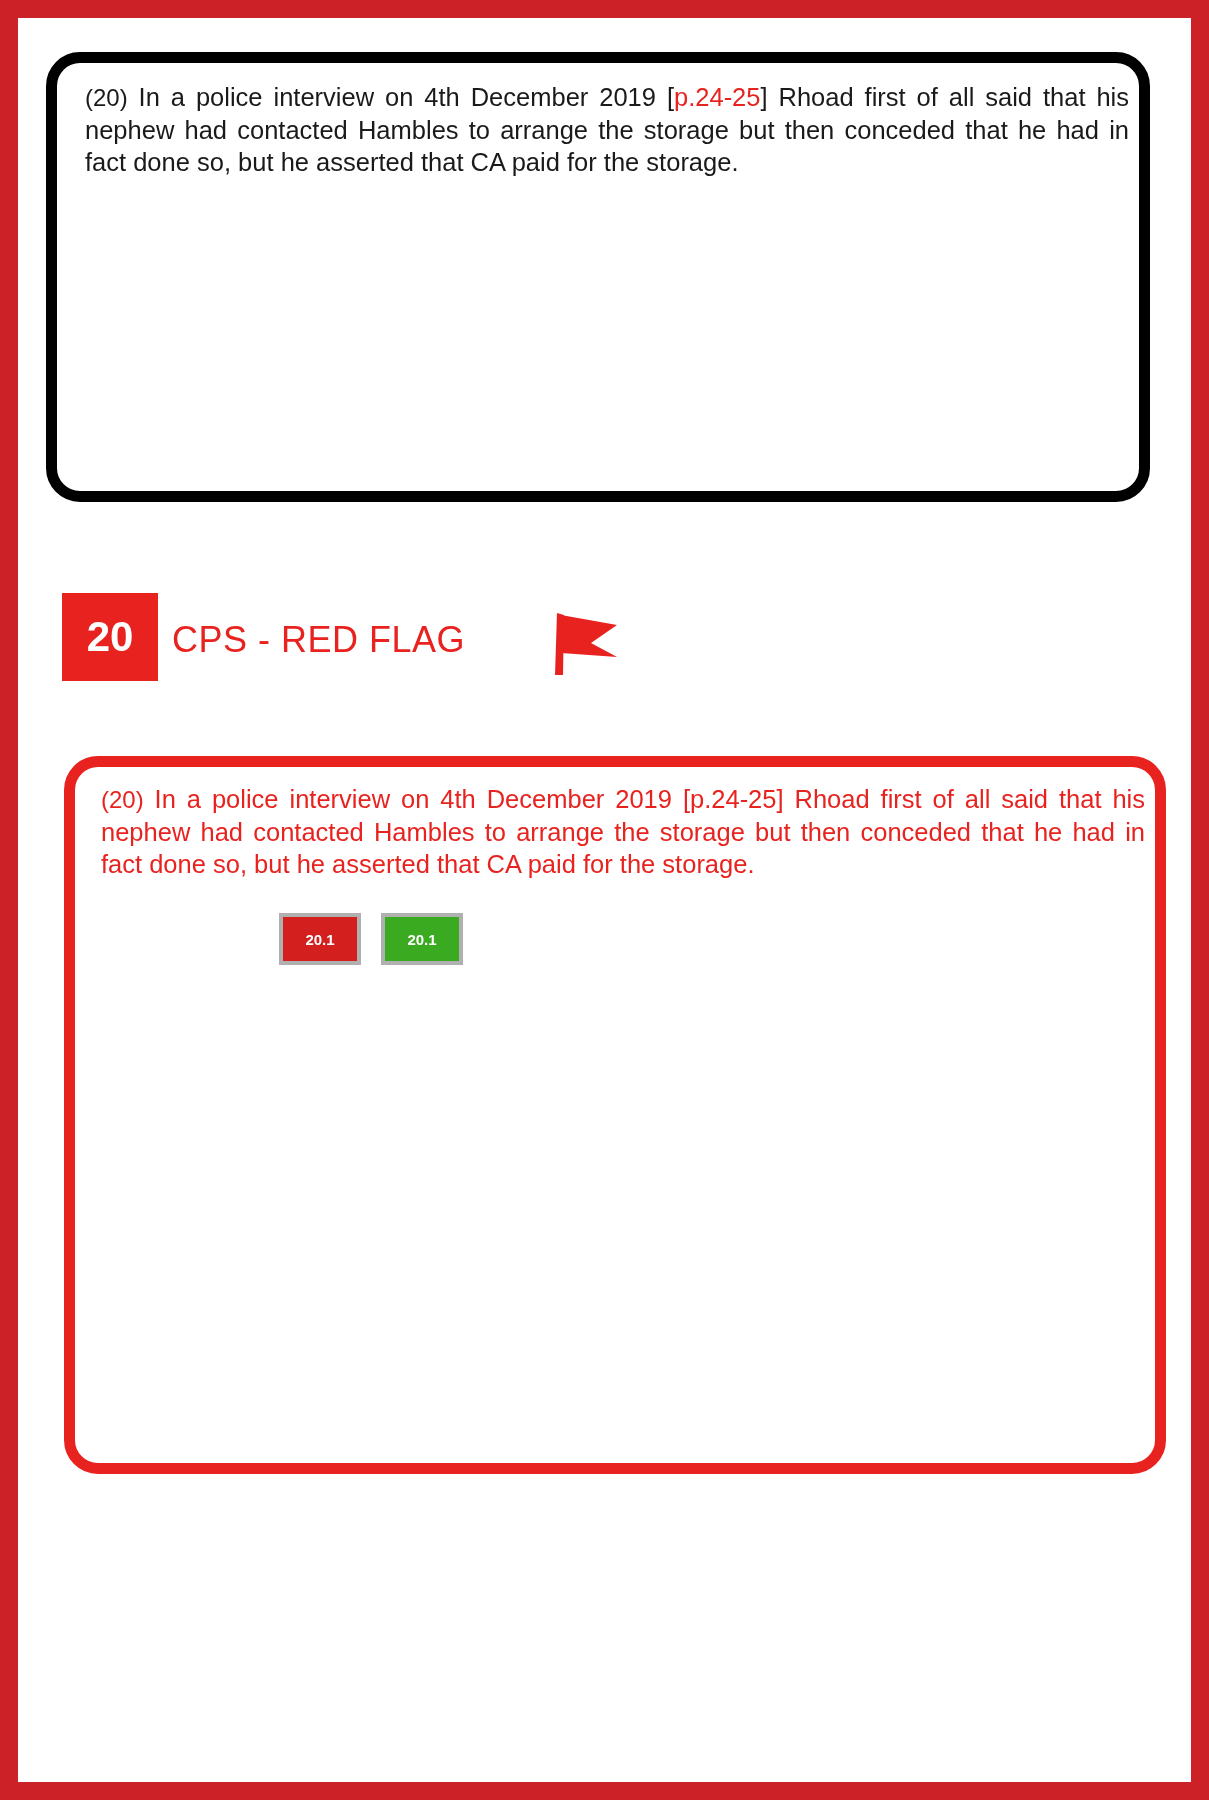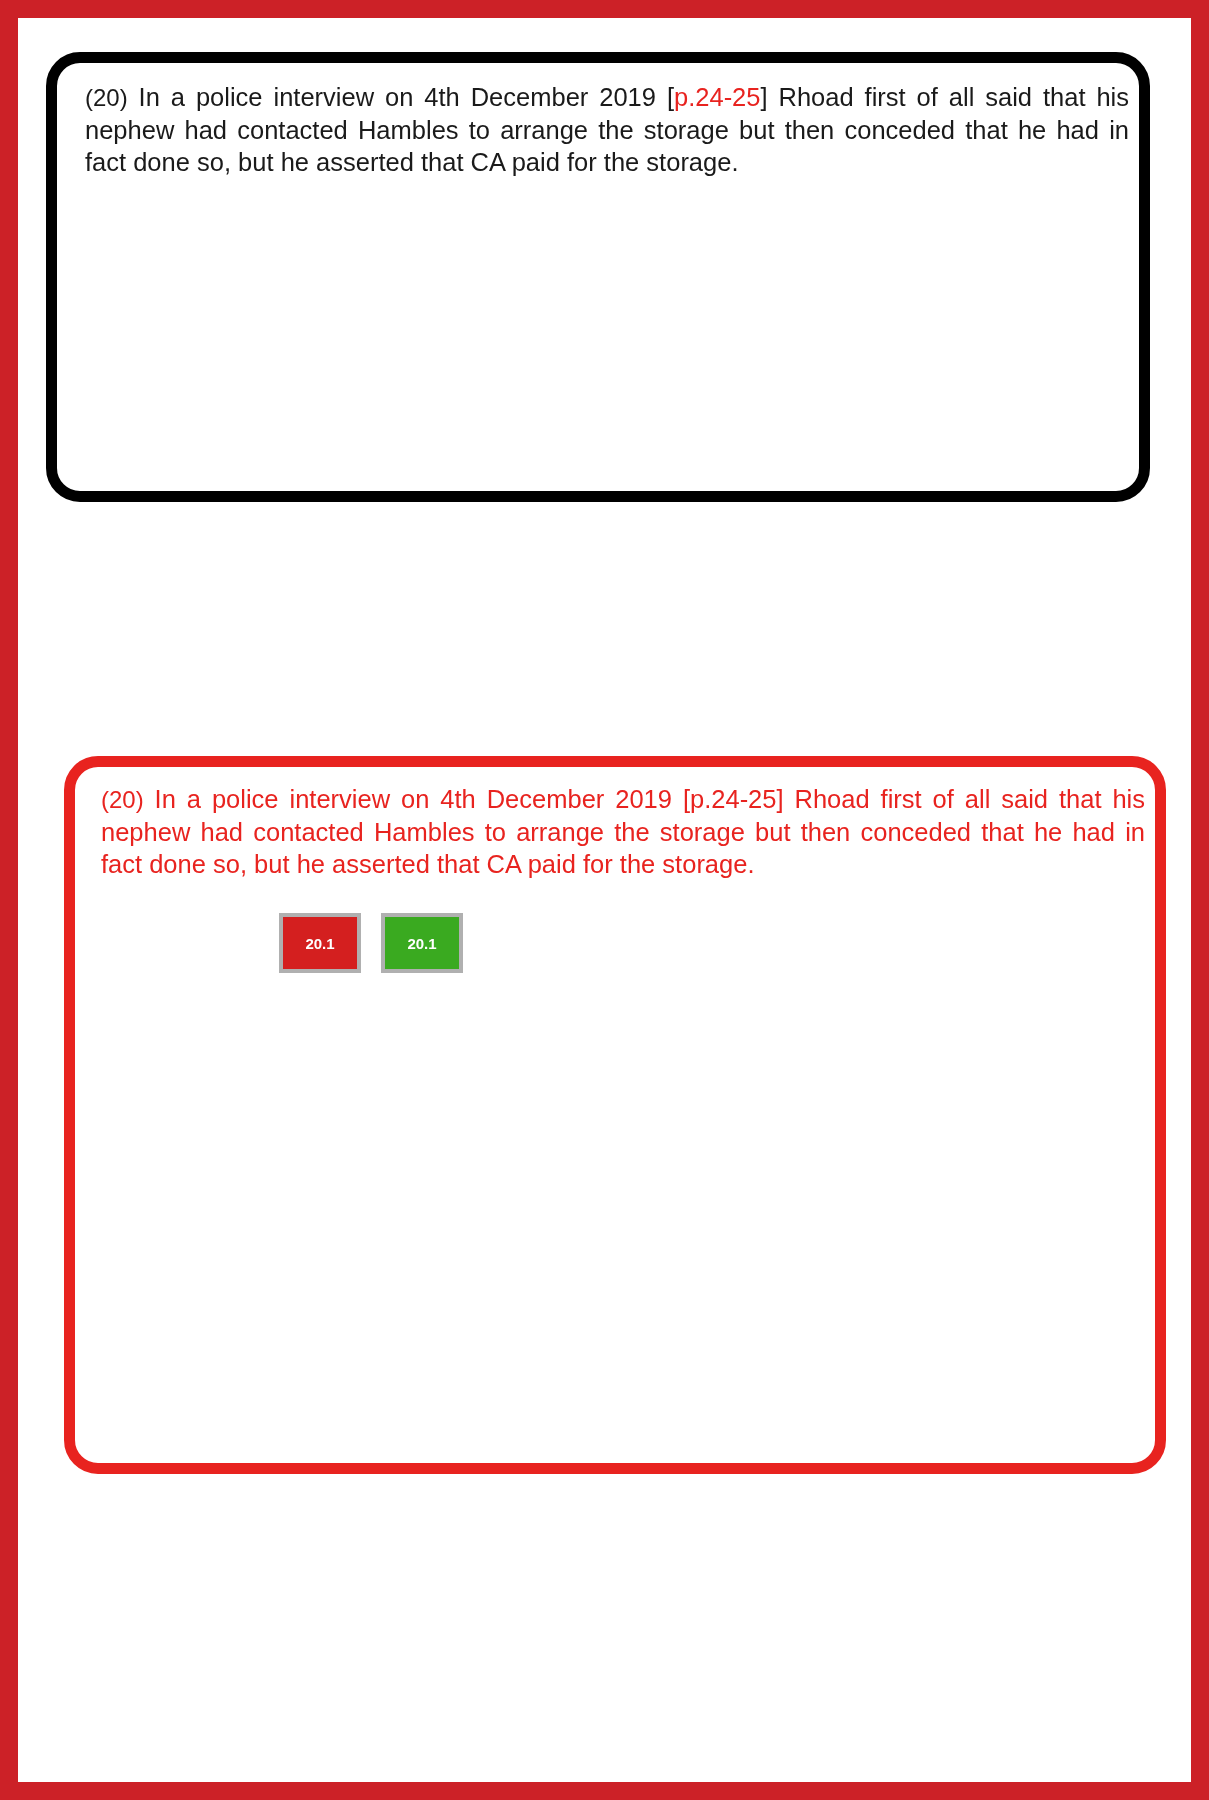--- a/index.html
+++ b/index.html
@@ -127,21 +127,21 @@
   
   .chips {
     position: absolute;
     left: 204px;
     top: 146px;
     display: flex;
     gap: 20px;
   }
   .chip {
     width: 82px;
-    height: 60px;
+    height: 52px;
     box-sizing: border-box;
     border: 4px solid #b0b0b0;
     display: flex;
     align-items: center;
     justify-content: center;
     color: #ffffff;
     font-size: 15px;
     font-weight: bold;
     font-family: "Liberation Sans", sans-serif;
     cursor: pointer;
@@ -154,20 +154,30 @@
 
 <div class="page">
   <div class="inner">
 
     <div class="panel-black">
       <div class="para">
         <span class="lead">(20)</span><span> In a police interview on 4th December 2019 [</span><span class="ref-red">p.24-25</span><span>] Rhoad first of all said that his nephew had contacted Hambles to arrange the storage but then conceded that he had in fact done so, but he asserted that CA paid for the storage.</span>
       </div>
     </div>
 
+    <div class="sec-header">
+      <div class="sec-num">20</div>
+      <div class="sec-title">CPS - RED FLAG</div>
+      <div class="flag-icon">
+        <svg viewBox="0 0 80 70" width="80" height="70" aria-hidden="true">
+          <path d="M10 4 L8 66 L16 66 L17 6 Z" fill="#e8231f"></path>
+          <path d="M14 6 L70 16 L44 34 L70 48 L14 44 Z" fill="#e8231f"></path>
+        </svg>
+      </div>
+    </div>
 
     <div class="panel-red">
       <div class="para">
         <span class="lead">(20)</span><span> In a police interview on 4th December 2019 [</span><span>p.24-25</span><span>] Rhoad first of all said that his nephew had contacted Hambles to arrange the storage but then conceded that he had in fact done so, but he asserted that CA paid for the storage.</span>
       </div>
       <div class="chips">
         <div class="chip red">20.1</div>
         <div class="chip green">20.1</div>
       </div>
     </div>

